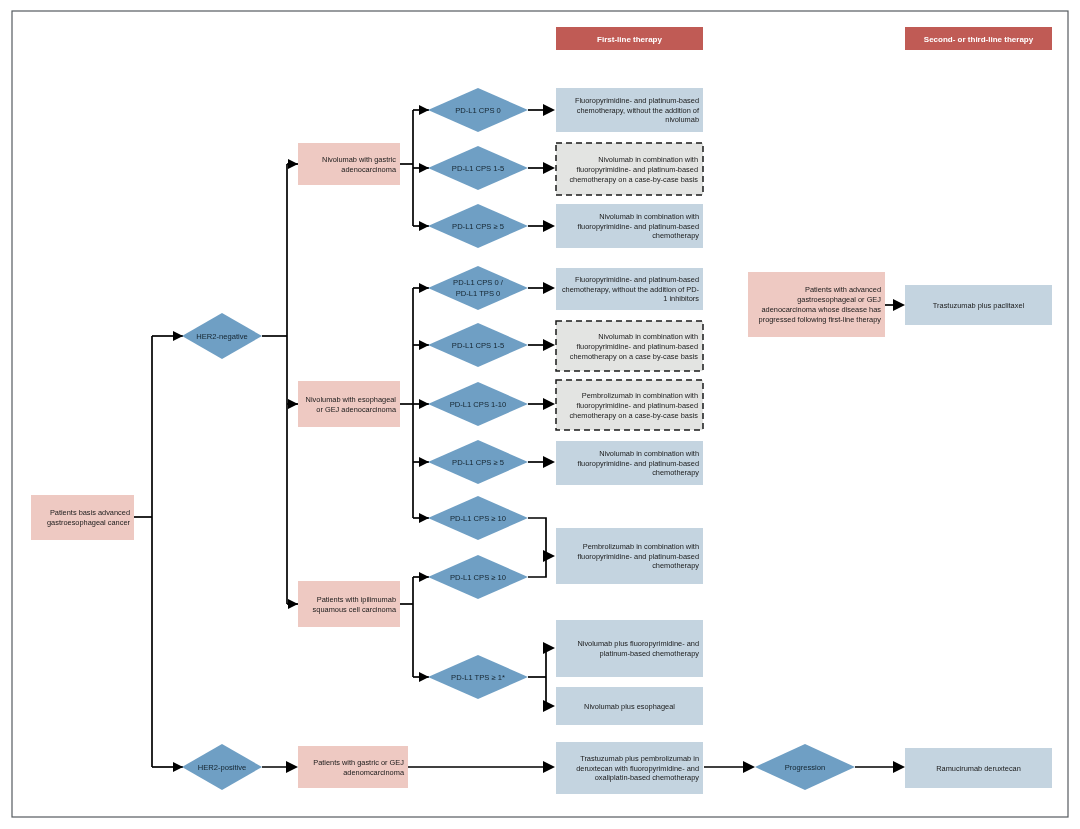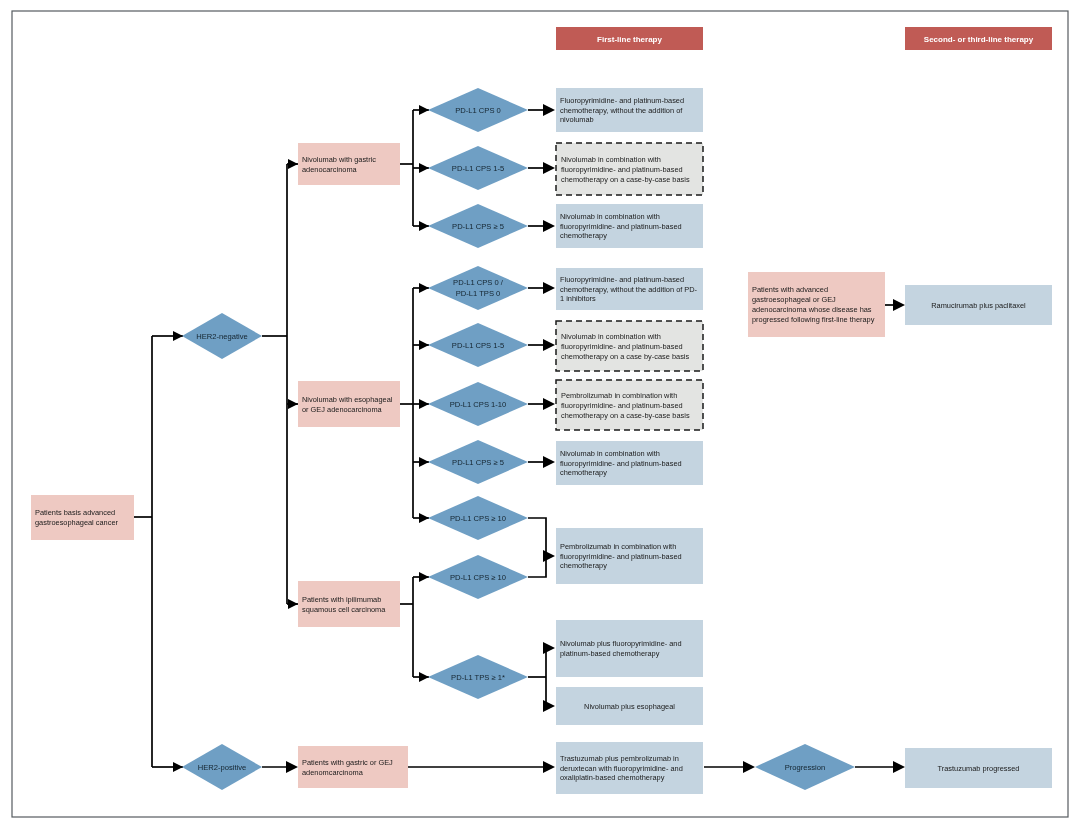--- a/index.html
+++ b/index.html
@@ -335,38 +335,38 @@
     </g>
     <g>
       <rect class="node-rect-blue" x="556" y="742" width="147" height="52"></rect>
       <foreignObject x="558" y="743" width="143" height="51">
         <div xmlns="http://www.w3.org/1999/xhtml" class="fo">Trastuzumab plus pembrolizumab in deruxtecan with fluoropyrimidine- and oxaliplatin-based chemotherapy</div>
       </foreignObject>
     </g>
     <g>
       <rect class="node-rect-blue" x="905" y="748" width="147" height="40"></rect>
       <foreignObject x="907" y="749" width="143" height="39">
-        <div xmlns="http://www.w3.org/1999/xhtml" class="fo">Trastuzumab progressed</div>
+        <div xmlns="http://www.w3.org/1999/xhtml" class="fo">Ramucirumab deruxtecan</div>
       </foreignObject>
     </g>
     <g>
       <rect class="node-rect-blue" x="905" y="285" width="147" height="40"></rect>
       <foreignObject x="907" y="286" width="143" height="39">
-        <div xmlns="http://www.w3.org/1999/xhtml" class="fo">Ramucirumab plus paclitaxel</div>
+        <div xmlns="http://www.w3.org/1999/xhtml" class="fo">Trastuzumab plus paclitaxel</div>
       </foreignObject>
     </g>
   </svg>
 </div>
 
 <style>
   .fo {
     display: flex;
     align-items: center;
     justify-content: center;
-    text-align: left;
+    text-align: right;
     height: 100%;
     width: 100%;
     font-family: "Liberation Sans", sans-serif;
     font-size: 7.4px;
     line-height: 1.32;
     color: #1a1a1a;
     box-sizing: border-box;
     padding: 0 2px;
   }
 </style>

